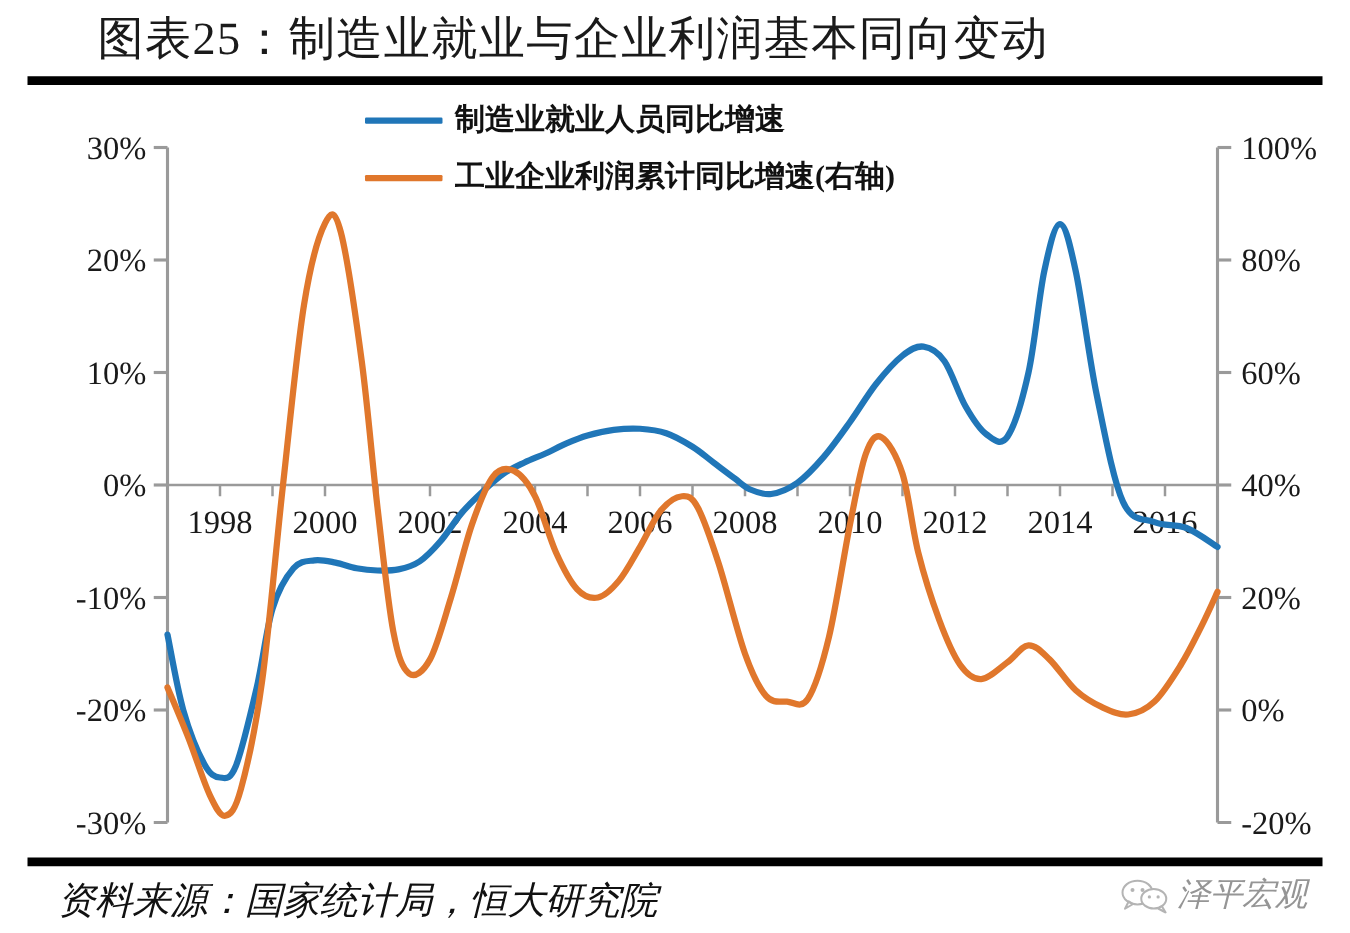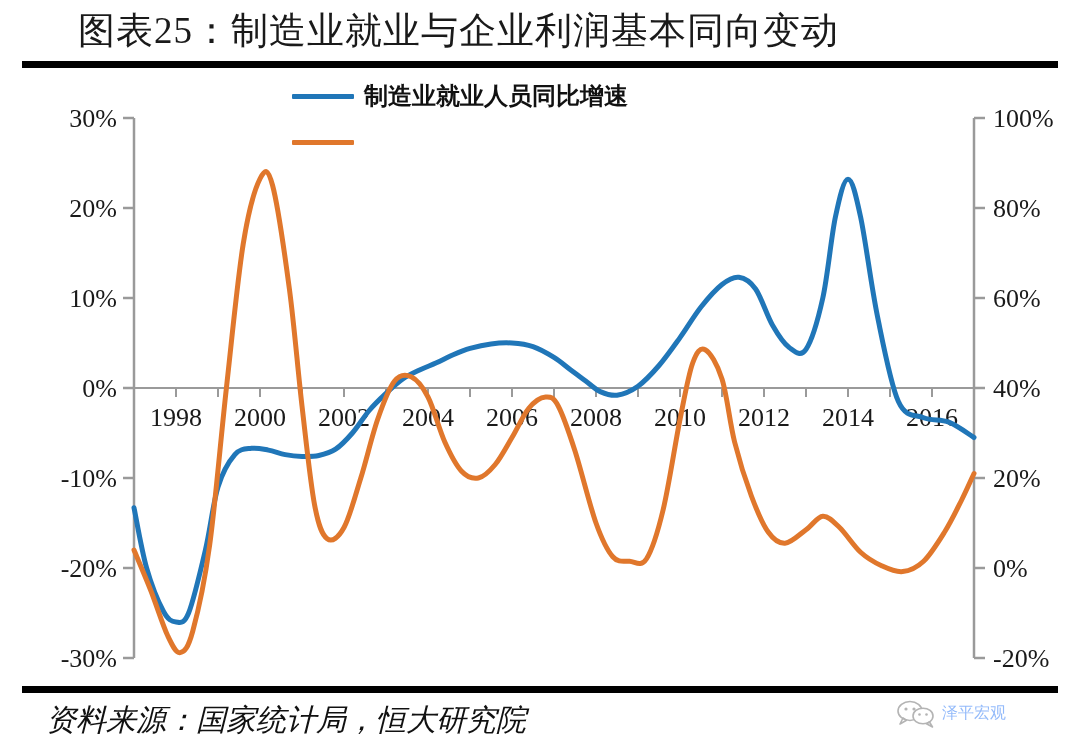--- a/index.html
+++ b/index.html
@@ -87,42 +87,44 @@
     color:#111;
     white-space:nowrap;
   }
   .watermark{
     position:absolute;left:896px;top:698px;
     display:flex;align-items:center;gap:6px;
     opacity:.55;
   }
   .watermark-text{
     font-family:"Liberation Serif", serif;
-    font-size:16px;
-    color:#3b82f6;
-    white-space:nowrap;
+    font-size:26px;
+    color:#404040;
+    white-space:nowrap;
+    font-style:italic;
   }
 </style>
 </head>
 <body>
 
 <div id="figure">
 
   <div class="title-block">
     <div class="chart-title">图表25：制造业就业与企业利润基本同向变动</div>
     <div class="rule-top"></div>
   </div>
 
   <div class="legend">
     <div class="legend-row">
       <span class="legend-swatch" id="sw0" style="background: rgb(32, 118, 184);"></span>
       <span class="legend-label">制造业就业人员同比增速</span>
     </div>
     <div class="legend-row">
       <span class="legend-swatch" id="sw1" style="background: rgb(224, 119, 44);"></span>
+      <span class="legend-label">工业企业利润累计同比增速(右轴)</span>
     </div>
   </div>
 
   <div class="plot-area">
     <svg class="chart-svg" id="chart-svg" width="1080" height="746" viewBox="0 0 1080 746">
         <g>
           <line x1="118" y1="388" x2="958" y2="388" stroke="#9a9a9a" stroke-width="2"></line>
           <line x1="118" y1="118" x2="118" y2="658" stroke="#9a9a9a" stroke-width="2.5"></line>
           <line x1="958" y1="118" x2="958" y2="658" stroke="#9a9a9a" stroke-width="2.5"></line>
           <line x1="107" y1="118" x2="118" y2="118" stroke="#9a9a9a" stroke-width="2.5"></line>

